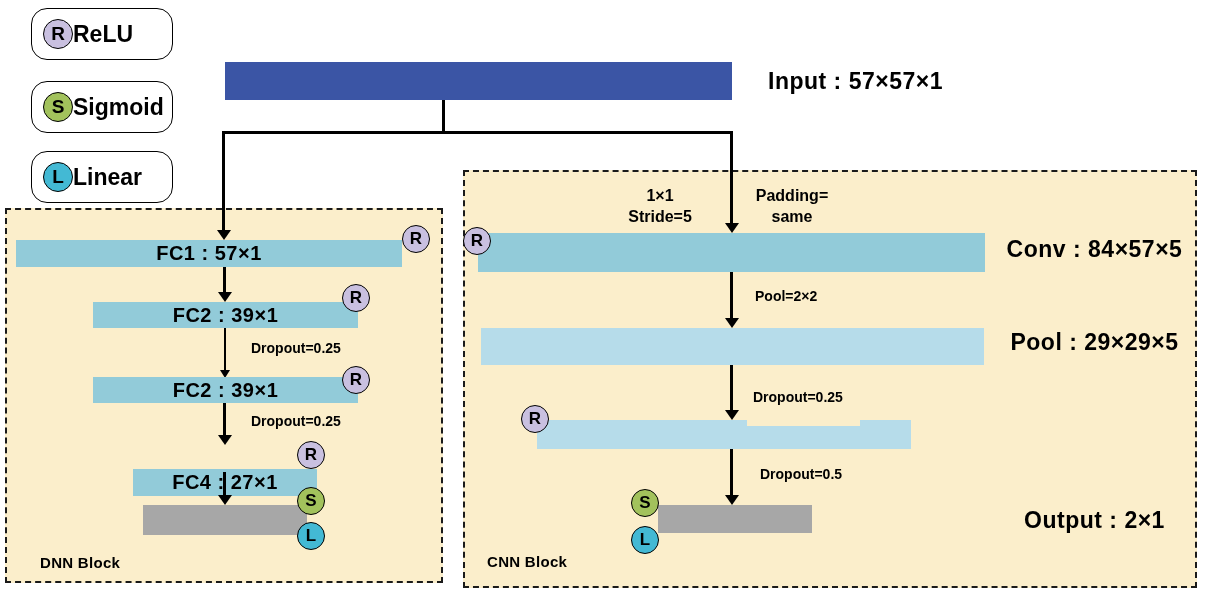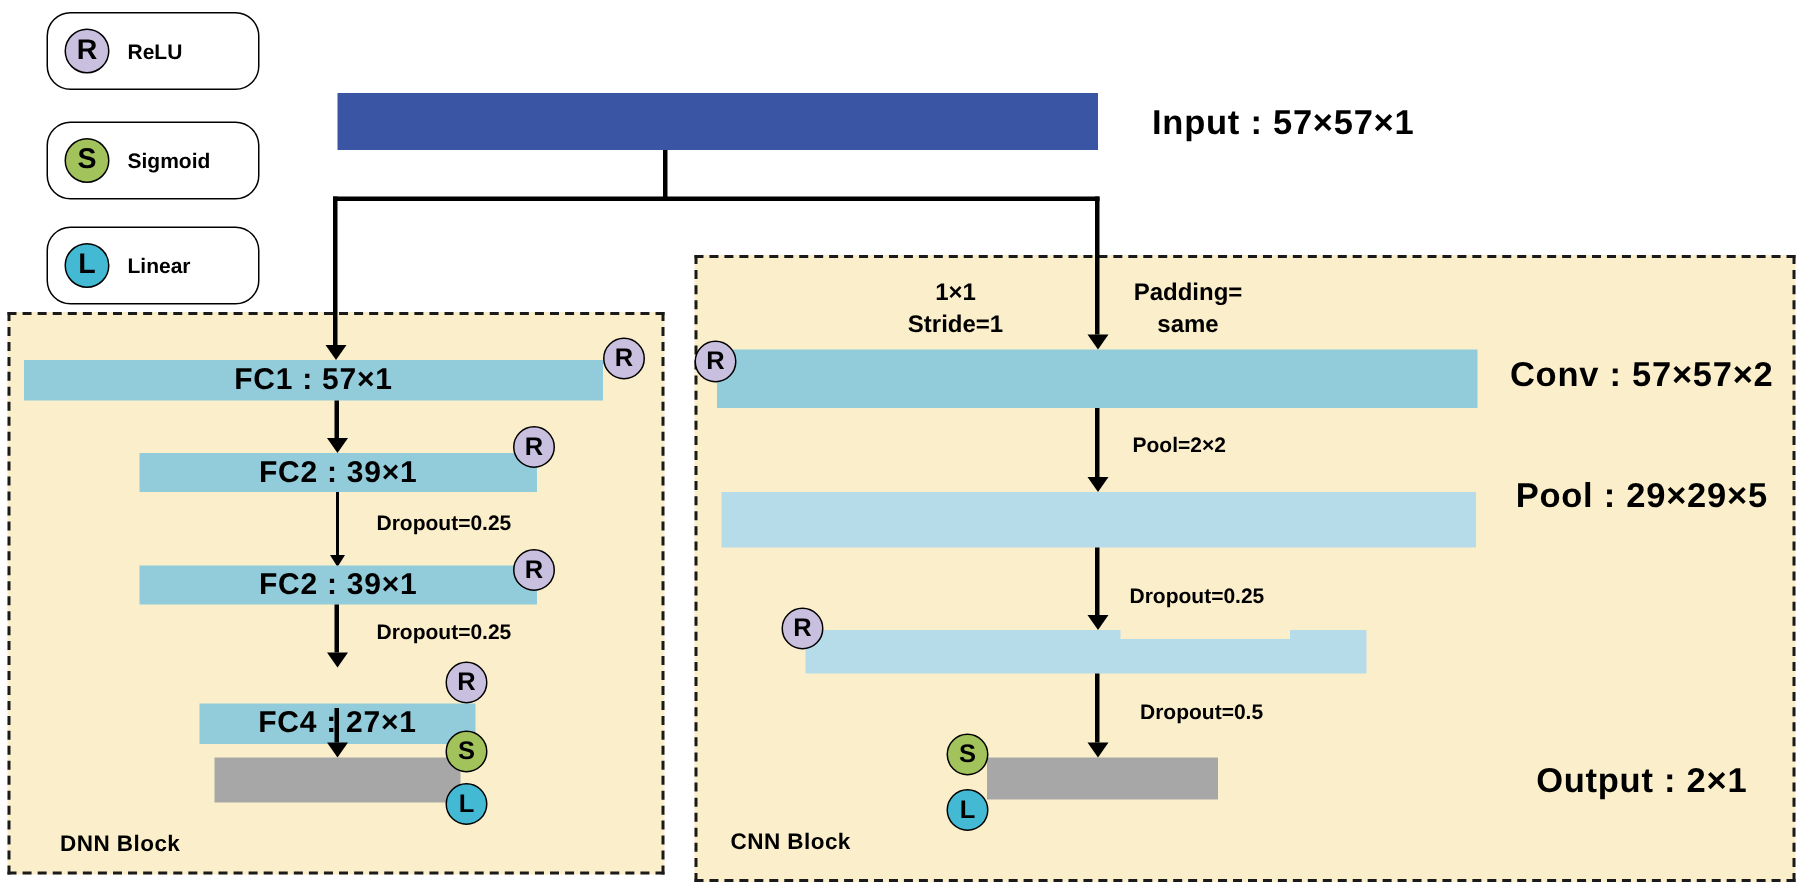--- a/index.html
+++ b/index.html
@@ -31,21 +31,21 @@
         font-weight:bold;box-sizing:border-box;}
   .circ.d{width:28px;height:28px;font-size:17px;}
   .circ.lg{width:30px;height:30px;font-size:19px;}
   .c-relu{background:var(--relu,#c9c0e0);}
   .c-sig{background:var(--sigmoid,#a2c25c);}
   .c-lin{background:var(--linear,#43b9d4);}
   
   .legend-box{position:absolute;left:31px;width:142px;height:52px;background:#fff;
               border:1.5px solid #000;border-radius:16px;display:flex;align-items:center;box-sizing:border-box;}
   .legend-box .circ{position:relative;margin-left:11px;flex:0 0 auto;}
-  .legend-label{margin-left:12px;font-weight:bold;font-size:14px;text-align:right;}
+  .legend-label{font-weight:bold;font-size:23px;text-align:right;}
   
   .lbl{position:absolute;font-weight:bold;}
   .lbl-big{font-size:23px;letter-spacing:.5px;}
   .lbl-mid{font-size:14px;}
   .lbl-ann{font-size:16px;text-align:center;line-height:21px;width:110px;}
   .stage{position:absolute;left:992px;width:205px;text-align:center;font-weight:bold;font-size:23px;letter-spacing:.5px;}
 </style>
 </head>
 <body>
 
@@ -102,23 +102,23 @@
 
   <div class="vline" style="left:223px;top:472px;height:23px;"></div>
   <div class="ah" style="left:218px;top:495px;"></div>
 
   <div class="bar bar-gray" style="left:143px;top:505px;width:164px;height:30px;"></div>
   <div class="circ d c-sig" style="left:297px;top:487px;">S</div>
   <div class="circ d c-lin" style="left:297px;top:522px;">L</div>
 
   <div class="block-title" style="left:40px;top:554px;">DNN Block</div>
 
-  <div class="lbl lbl-ann" style="left:582px;top:185px;">
+  <div class="lbl lbl-ann" style="left:605px;top:185px;">
     <div>1×1</div>
-    <div>Stride=1</div>
+    <div>Stride=5</div>
   </div>
   <div class="lbl lbl-ann" style="left:737px;top:185px;">
     <div>Padding=</div>
     <div>same</div>
   </div>
 
   <div class="bar bar-teal" style="left:478px;top:233px;width:507px;height:39px;"></div>
   <div class="circ d c-relu" style="left:463px;top:227px;">R</div>
 
   <div class="vline" style="left:730px;top:272px;height:46px;"></div>
@@ -138,17 +138,17 @@
   <div class="vline" style="left:730px;top:449px;height:46px;"></div>
   <div class="ah" style="left:725px;top:495px;"></div>
   <div class="lbl lbl-mid" style="left:760px;top:466px;">Dropout=0.5</div>
 
   <div class="bar bar-gray" style="left:658px;top:505px;width:154px;height:28px;"></div>
   <div class="circ d c-sig" style="left:631px;top:489px;">S</div>
   <div class="circ d c-lin" style="left:631px;top:526px;">L</div>
 
   <div class="block-title" style="left:487px;top:553px;">CNN Block</div>
 
-  <div class="stage" style="top:236px;">Conv : 57×57×2</div>
-  <div class="stage" style="top:317px;">Pool : 29×29×5</div>
+  <div class="stage" style="top:236px;">Conv : 84×57×5</div>
+  <div class="stage" style="top:329px;">Pool : 29×29×5</div>
   <div class="stage" style="top:507px;">Output : 2×1</div>
 
 </div>
 
 </body></html>

